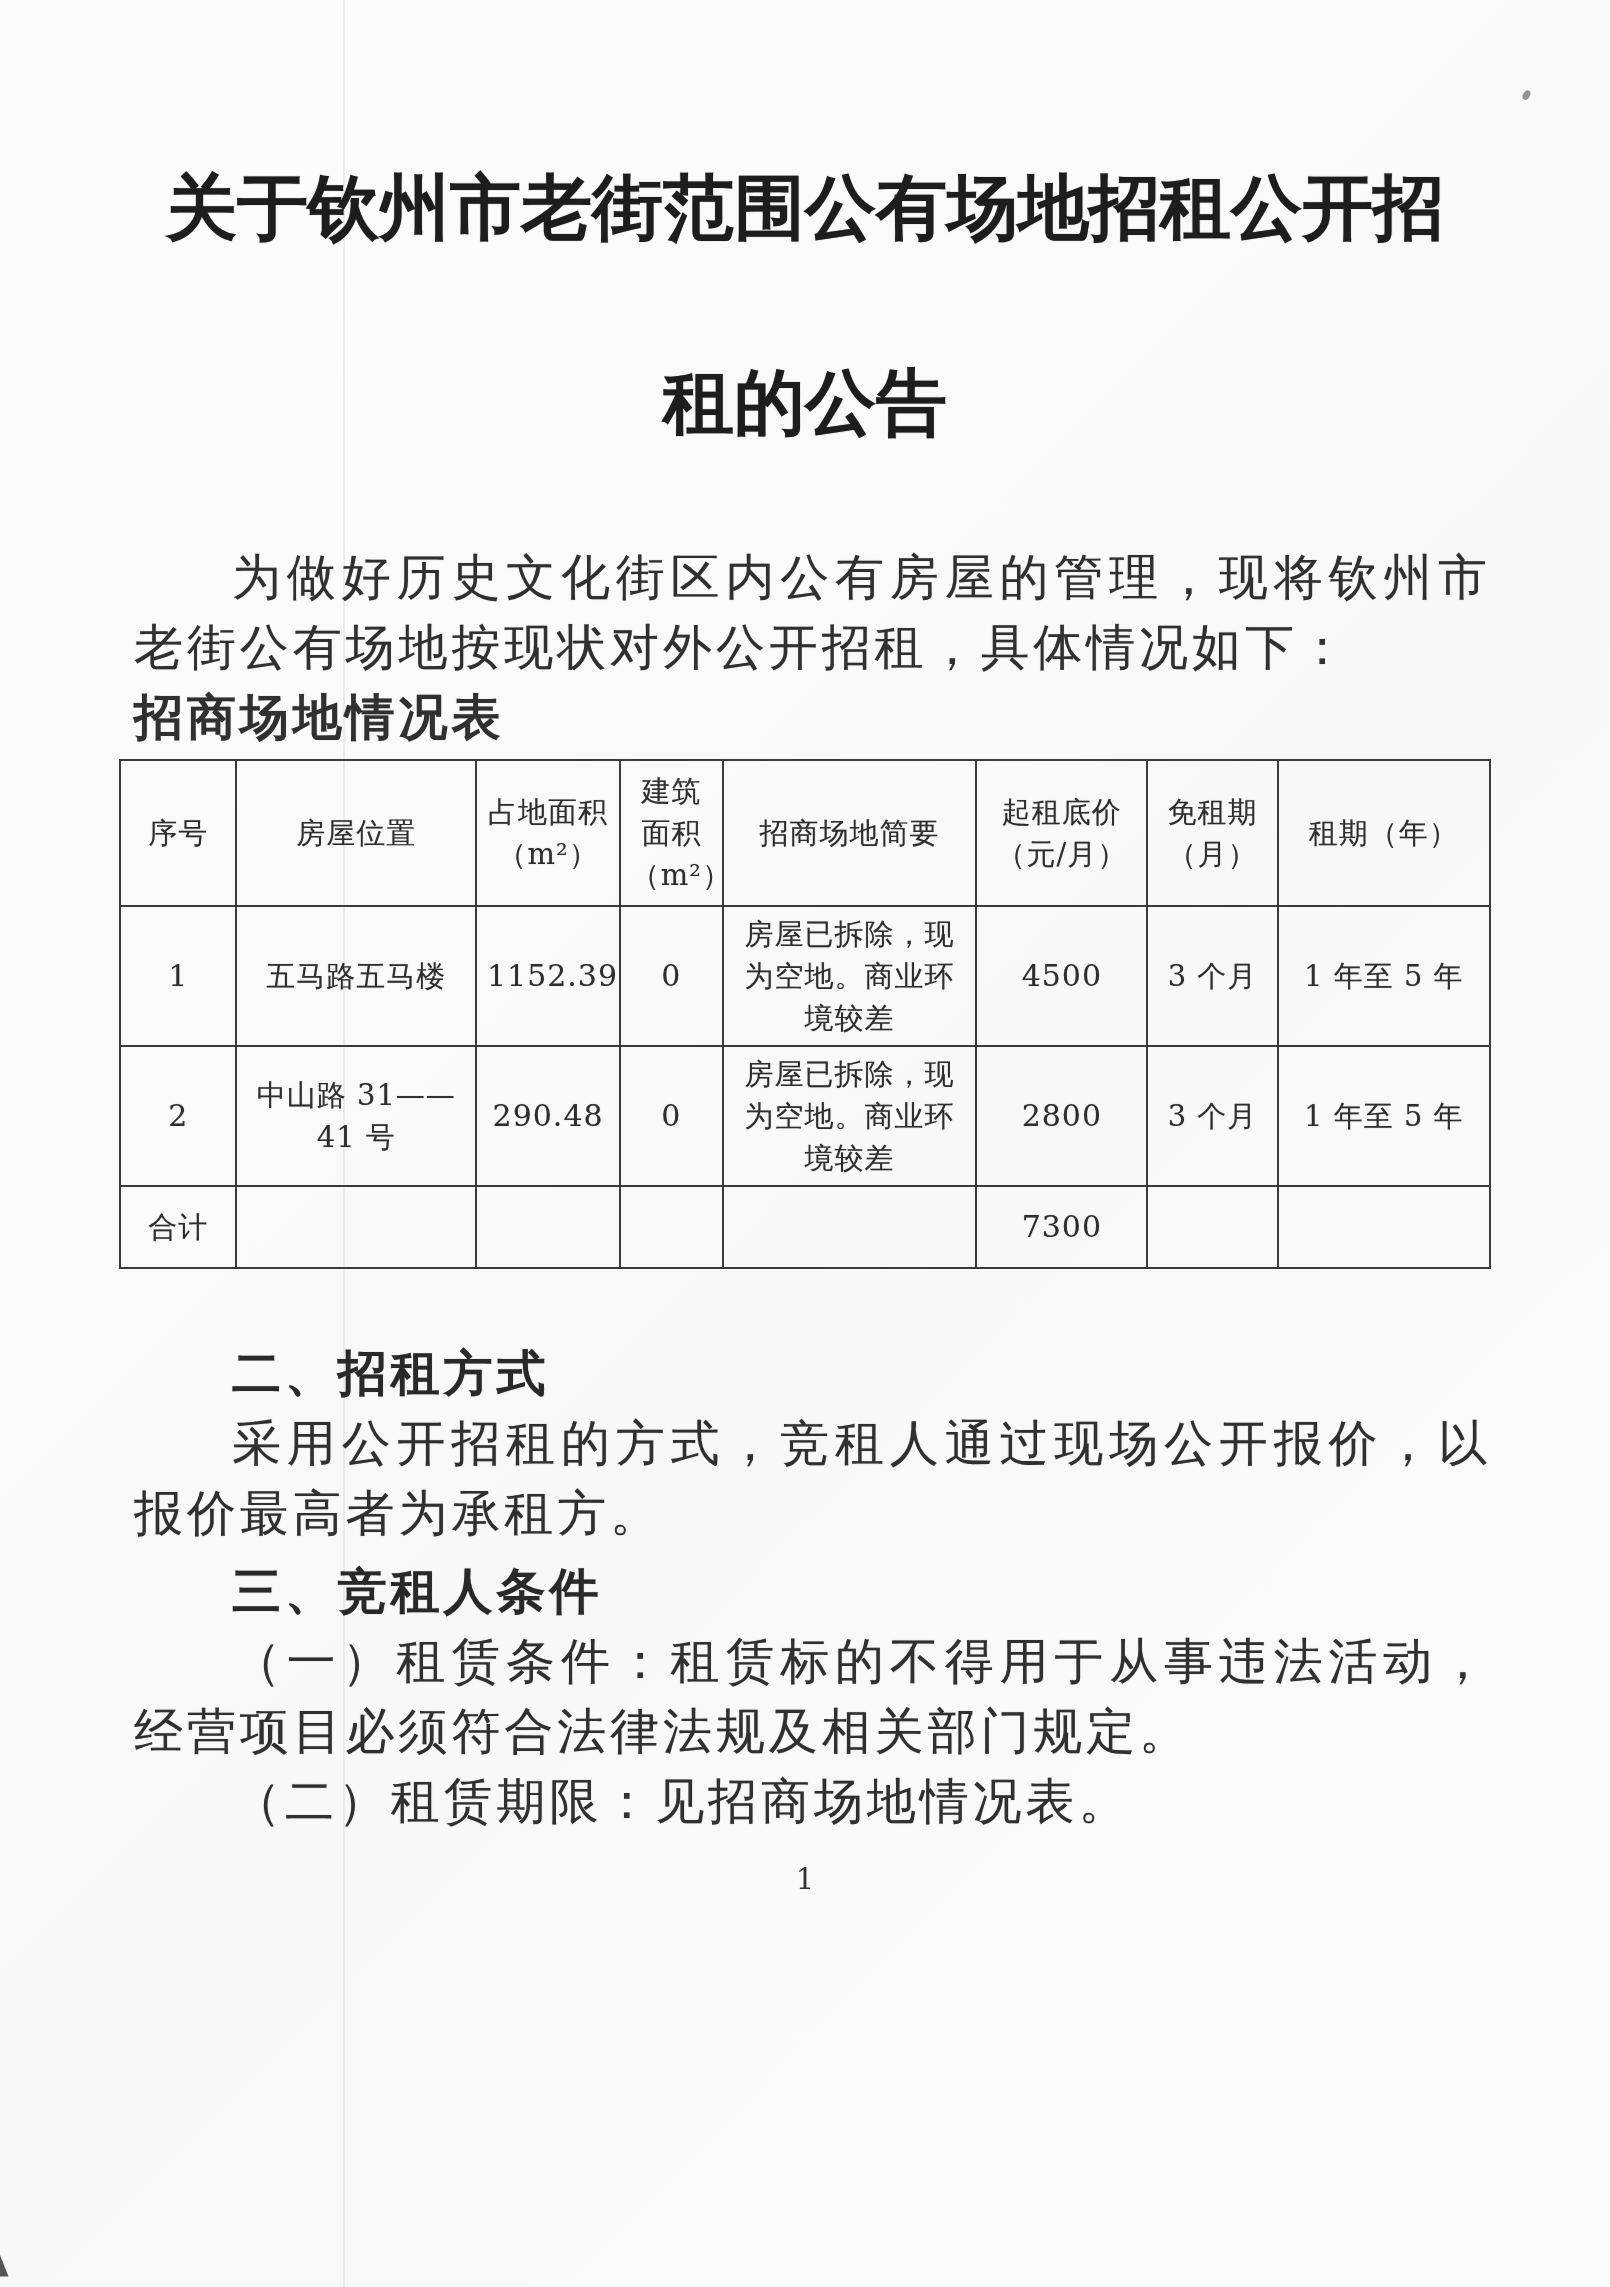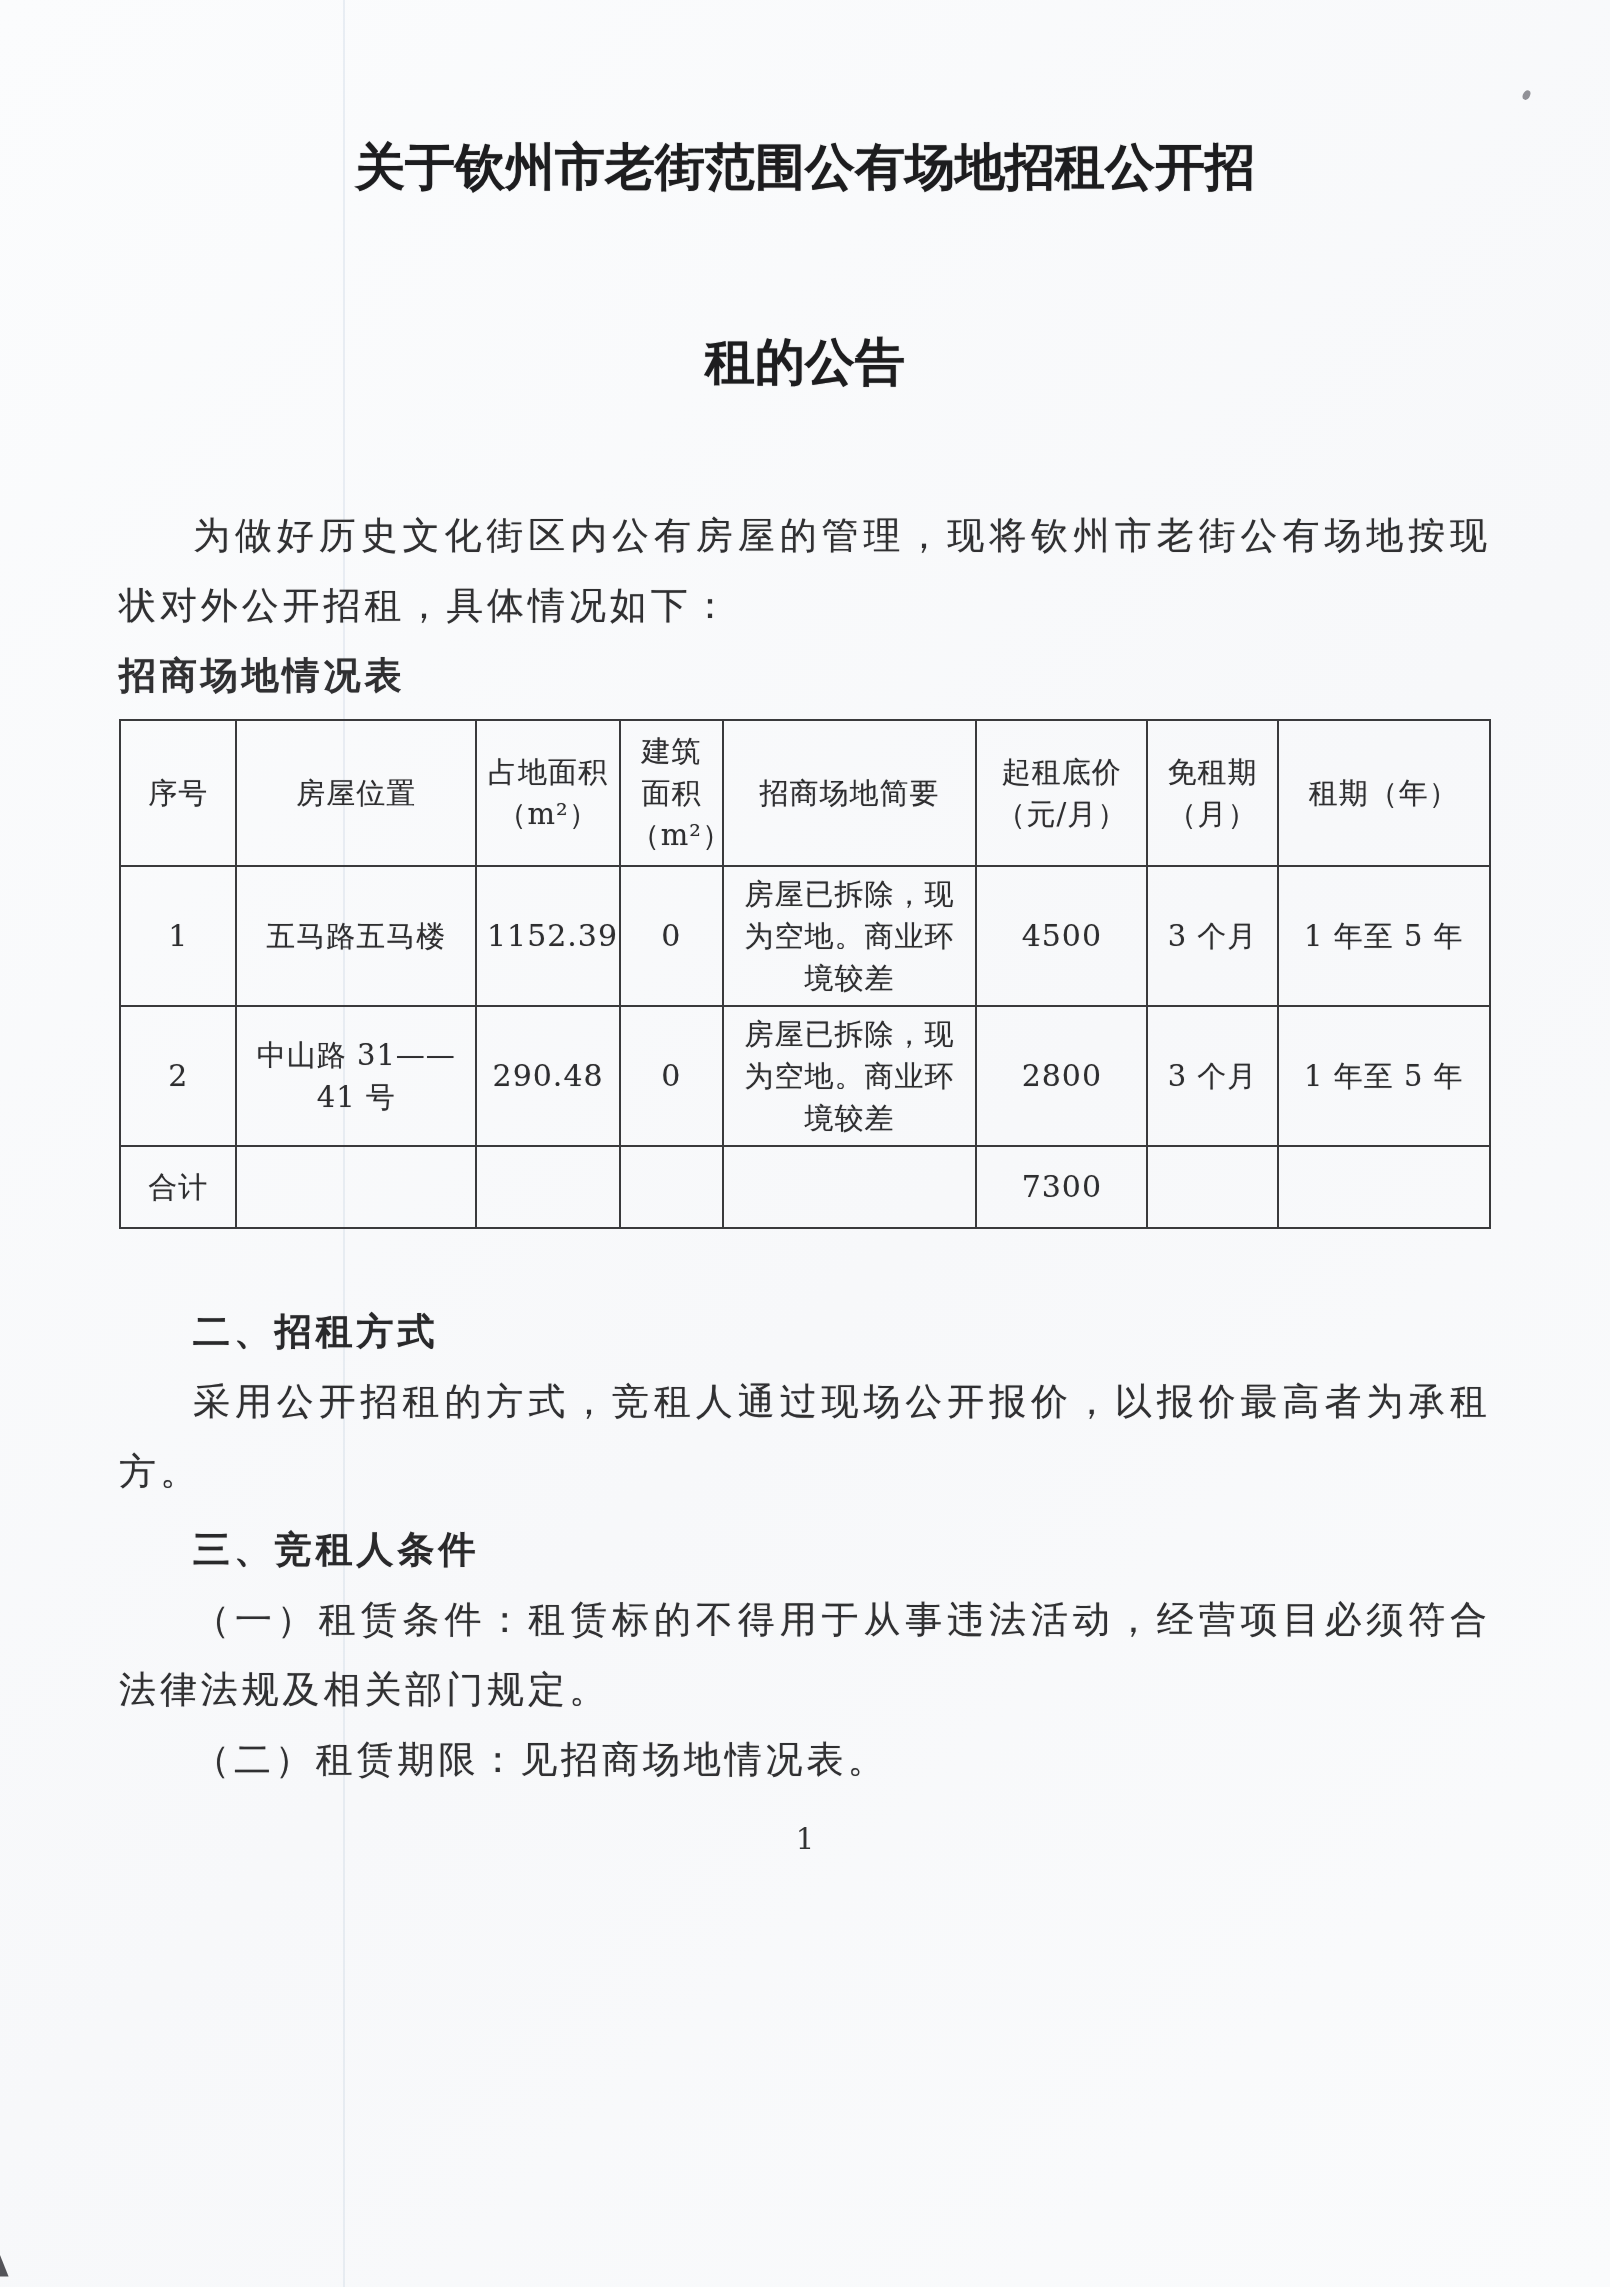--- a/index.html
+++ b/index.html
@@ -35,38 +35,39 @@
     background: rgba(30,30,35,0.75);
     clip-path: polygon(0 0, 55% 100%, 0 100%);
   }
   .content {
     position: absolute;
     left: 119px;
     width: 1372px;
     top: 0;
   }
   .title {
-    padding-top: 70px;
+    padding-top: 110px;
     font-family: "DejaVu Sans", "Liberation Sans", sans-serif;
     font-weight: 700;
-    font-size: 50px;
+    font-size: 71px;
     line-height: 195px;
     text-align: center;
     color: #1d1d1f;
     text-shadow: 0 0 1px rgba(0,0,0,0.55);
     white-space: nowrap;
   }
   .body-text {
-    font-family: Liberation Mono, monospace;
-    font-size: 37px;
+    font-family: Liberation Serif, serif;
+    font-size: 49px;
     line-height: 70px;
     letter-spacing: 3.9px;
     text-align: justify;
     color: #303032;
     text-shadow: 0 0 1px rgba(20,20,20,0.35);
+    margin-left: 15px;
   }
   .para { text-indent: 2em; }
   .intro { margin-top: 43px; }
   .heading {
     font-weight: 700;
     text-indent: 2em;
     margin-top: 7.8px;
     color: #29292b;
   }
   .heading-gap { margin-top: 70px; }

